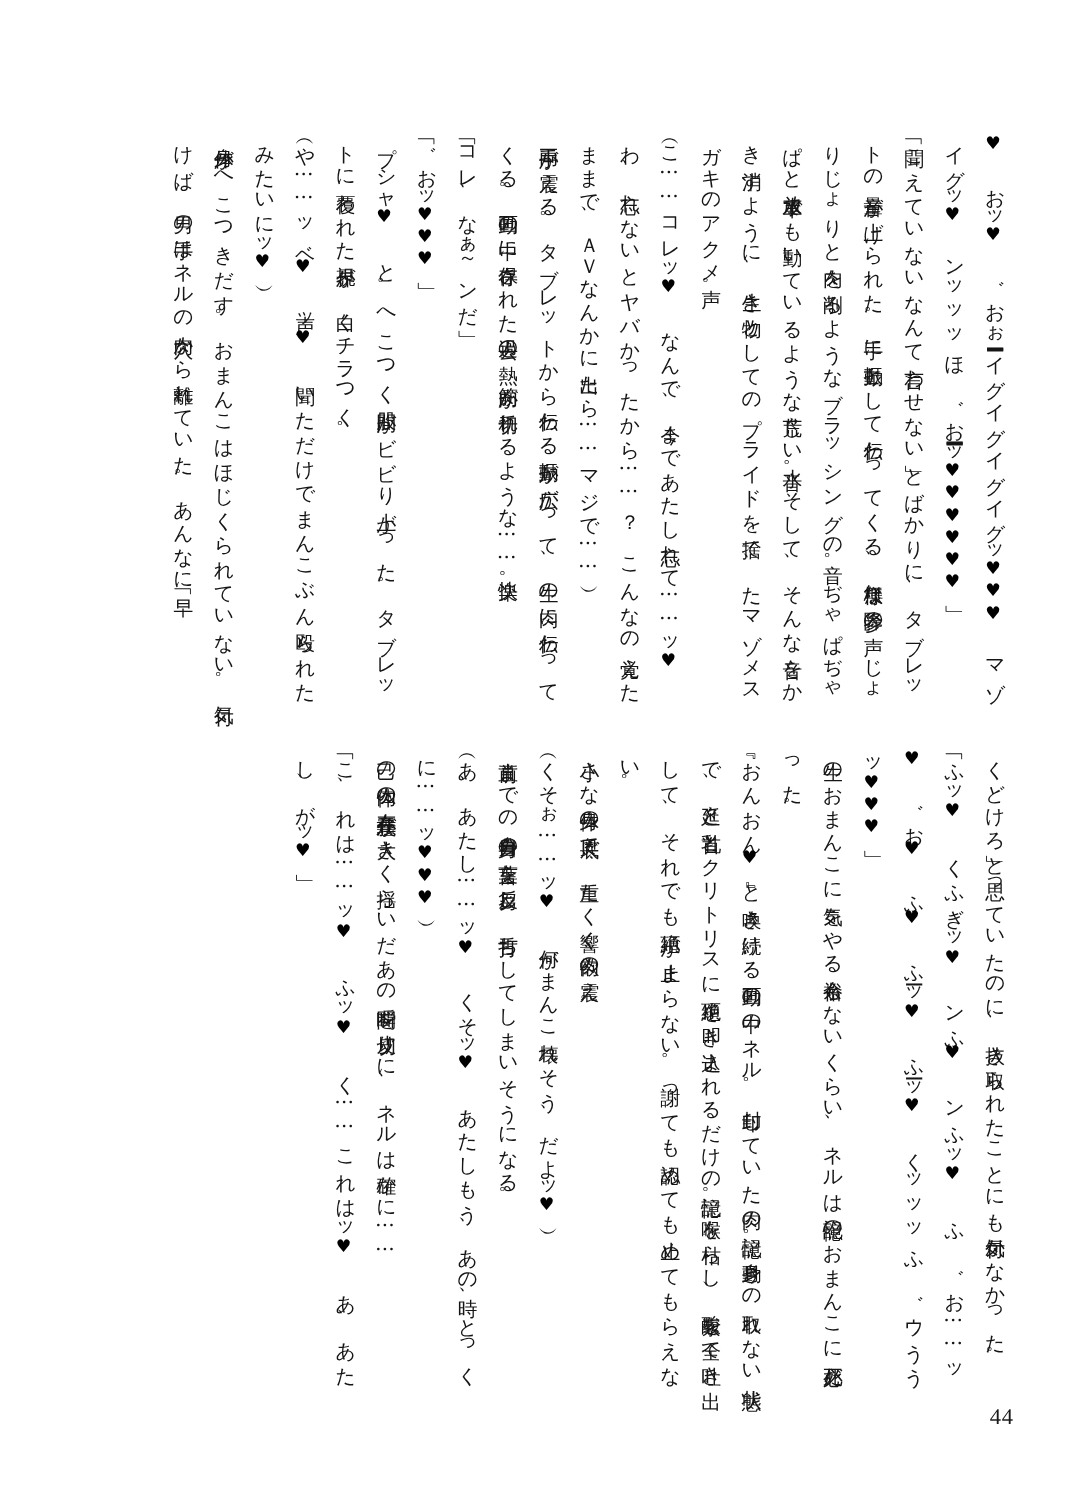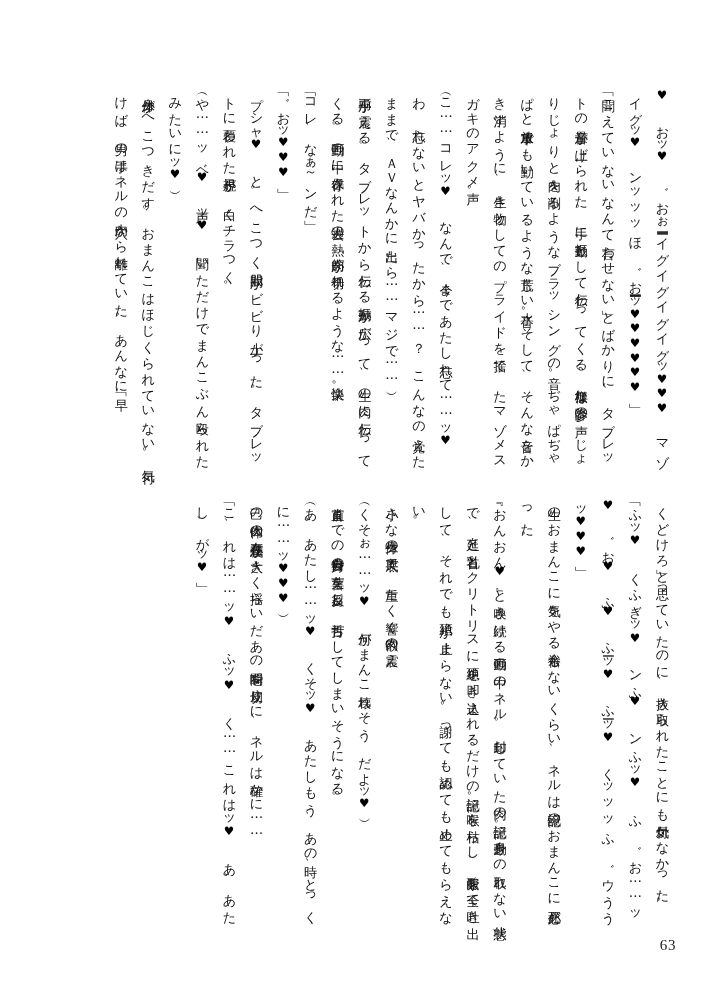--- a/index.html
+++ b/index.html
@@ -115,15 +115,15 @@
     <p class="para">生のおまんこに気をやる余裕もないくらい、ネルは記憶のおまんこに必死だった。</p>
     <p class="para">『おんおん<span class="hrt">♥</span>』と喚き続ける動画の中のネル。封印していた肉の記憶。身動きの取れない状態で、延々と乳首とクリトリスに絶頂を叩き込まれるだけの記憶。喉を枯らし、酸素を全て吐き出して、それでも絶頂が止まらない。謝っても認めても止めてもらえない。</p>
     <p class="para">小さな身体の奥底で、重たく響く肉欲の震え。</p>
     <p class="para">（くそぉ……ッ<span class="hrt">♥</span>　何がまんこ壊れそう、だよッ<span class="hrt">♥</span>）</p>
     <p class="para">直前までの自分自身の言葉を反芻し、舌打ちしてしまいそうになる。</p>
     <p class="para">（あ、あたし……ッ<span class="hrt">♥</span>　くそッ<span class="hrt">♥</span>　あたしもう、あの時、とっくに……ッ<span class="hrt">♥</span><span class="hrt">♥</span><span class="hrt">♥</span>）</p>
     <p class="para">己の肉体の存在意義が大きく揺らいだあの瞬間を皮切りに、ネルは確かに……</p>
     <p class="para">「こ、れは……ッ<span class="hrt">♥</span>　ふッ<span class="hrt">♥</span>　く……これはッ<span class="hrt">♥</span>　あ、あたし、がッ<span class="hrt">♥</span>」</p>
   </div>
 
-  <div id="page-number">63</div>
+  <div id="page-number">44</div>
 
 </div>
 
 </body></html>

